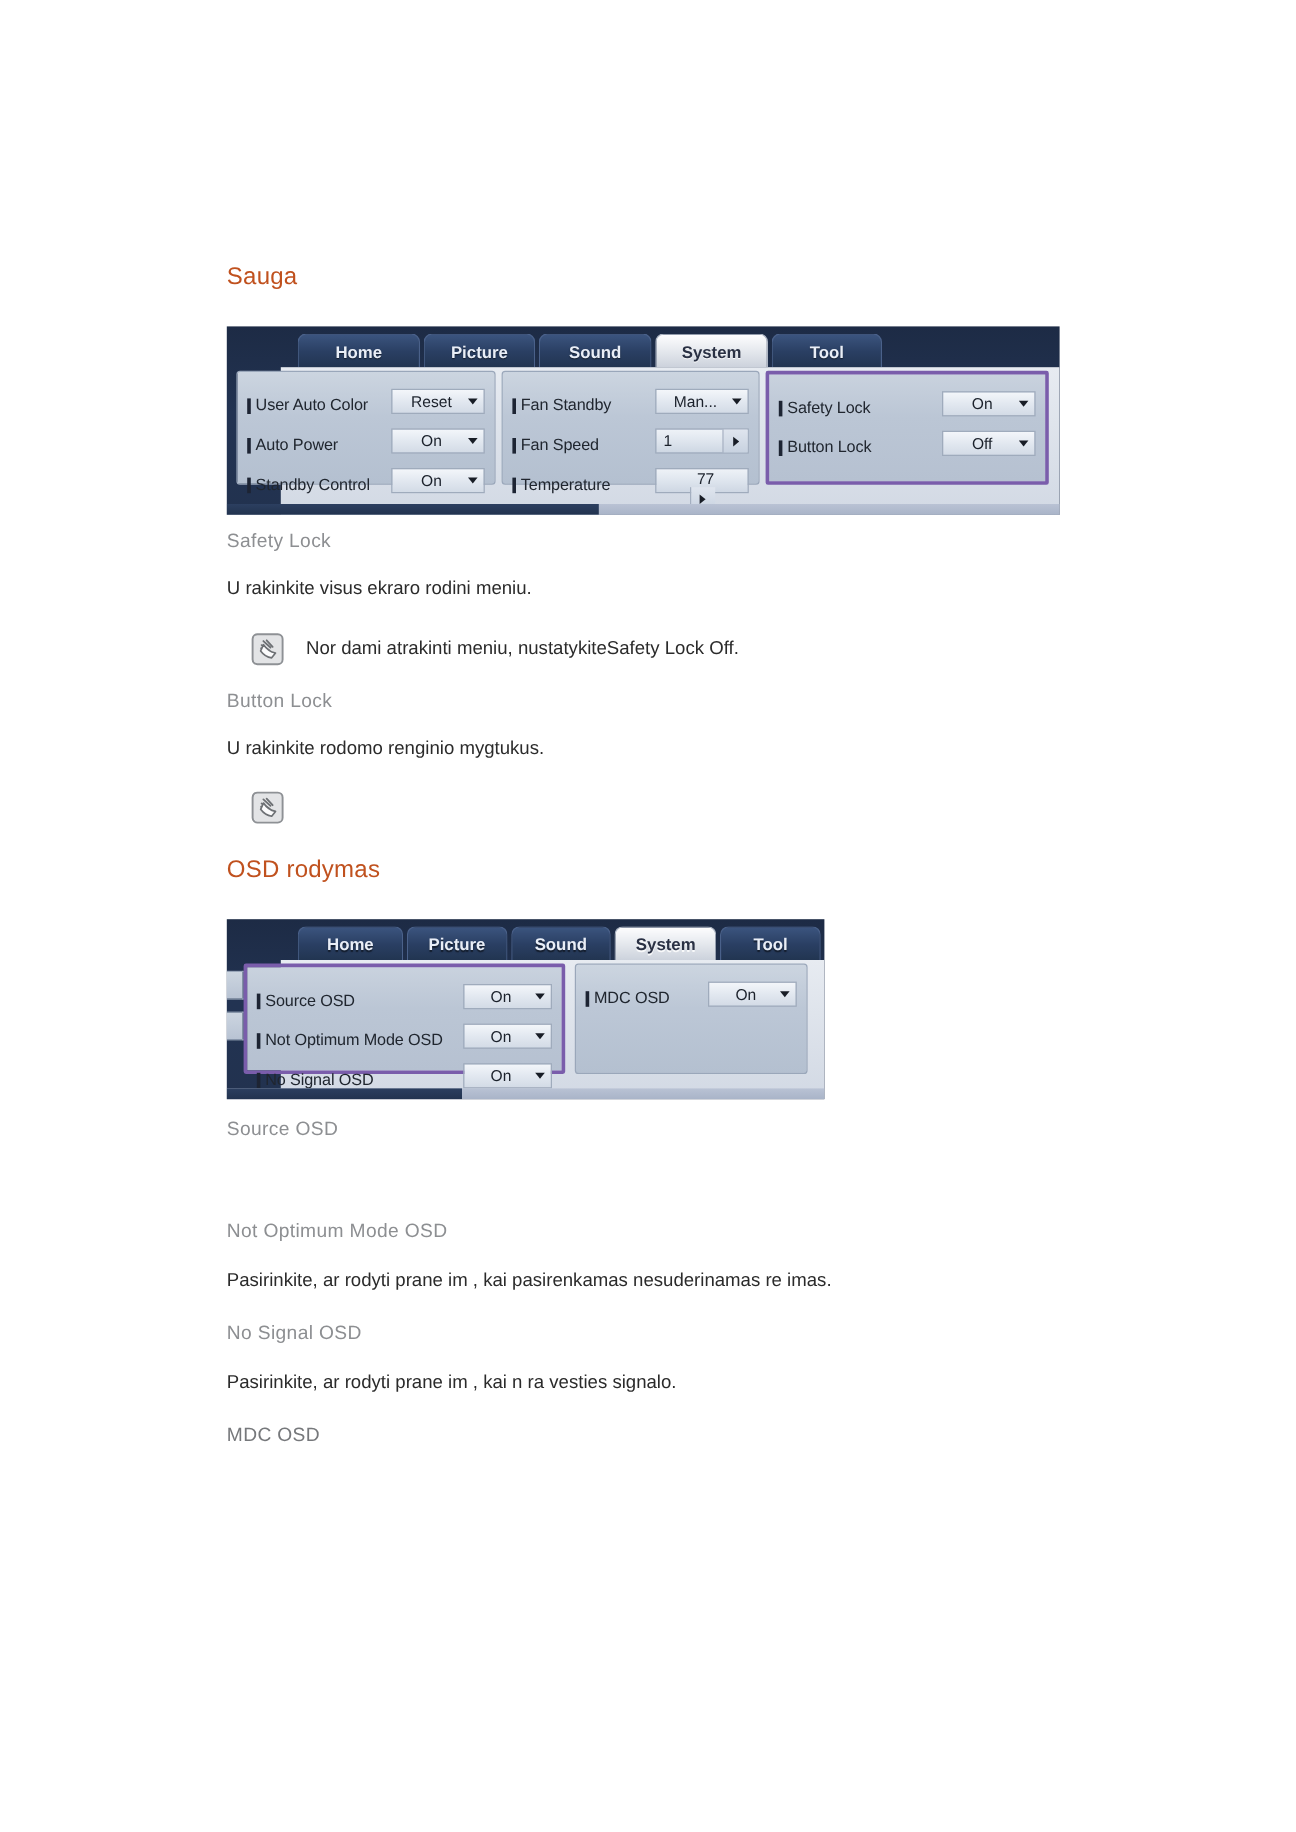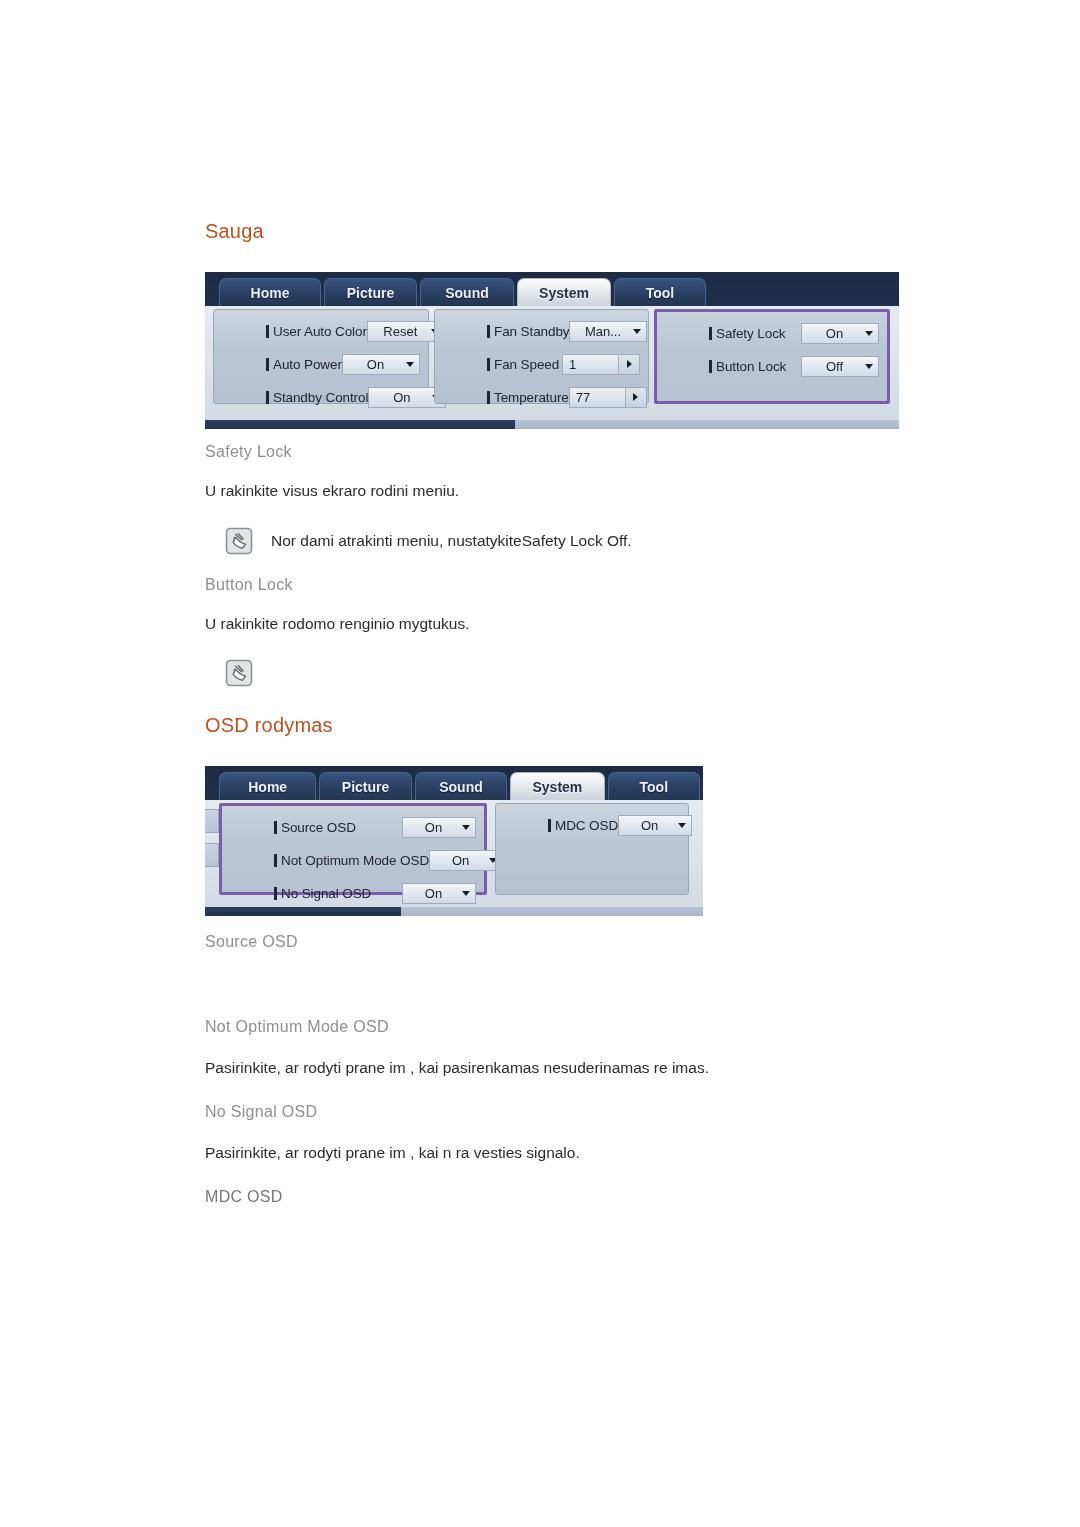--- a/index.html
+++ b/index.html
@@ -9,21 +9,21 @@
   }
   body {
     width: 1080px;
     height: 1527px;
     font-family: "Liberation Sans", sans-serif;
     position: relative;
     overflow: hidden;
   }
   .page {
     position: absolute;
-    left: 16px; top: 0;
+    left: 0; top: 0;
     width: 1000px;
     height: 1527px;
   }
 
   
   .section-heading {
     position: absolute;
     left: 189px;
     font-size: 20px;
     font-weight: 400;
@@ -69,20 +69,21 @@
     color: #2b2b2b;
     white-space: nowrap;
   }
 
   
   .osd-panel {
     position: absolute;
     background: linear-gradient(180deg, #1d2b45 0%, #223352 46%, #22324f 100%);
     box-sizing: border-box;
     overflow: hidden;
+    padding-left: 45px;
   }
   .osd-tabbar {
     position: relative;
     height: 34px;
     padding-left: 14px;
     display: flex;
     align-items: flex-end;
   }
   .osd-tab {
     position: relative;
@@ -124,24 +125,23 @@
     padding: 7px 8px 6px 8px;
   }
   .osd-col.highlight {
     border: 3px solid #7a5dab;
     border-radius: 2px;
     background: linear-gradient(180deg, #c9d2de 0%, #bbc6d5 40%, #b6c1d1 100%);
   }
 
   .osd-row {
     display: flex;
-    align-items: center;
+    align-items: flex-end;
     height: 28px;
     margin-bottom: 5px;
-    margin-left: 44px;
   }
   .osd-row:last-child { margin-bottom: 0; }
 
   .row-marker {
     width: 3px;
     height: 13px;
     background: #1d2433;
     flex: 0 0 3px;
     margin-right: 4px;
   }
@@ -283,21 +283,21 @@
           <div class="ctrl stepper" style="width: 78px;">
             <span class="val">1</span>
             <span class="step-btn">
               <span class="tri-right"></span>
             </span>
           </div>
         </div>
         <div class="osd-row">
           <span class="row-marker"></span>
           <span class="row-label" style="width: 112px;">Temperature</span>
-          <div class="ctrl stepper" style="width: 78px;">
+          <div class="ctrl stepper" style="width: 78px; flex-direction: column;">
             <span class="val">77</span>
             <span class="step-btn">
               <span class="tri-right"></span>
             </span>
           </div>
         </div>
       </div>
       <div class="osd-col highlight" style="position: absolute; left: 449px; top: 37px; width: 236px; height: 95px;">
         <div class="osd-row">
           <span class="row-marker"></span>

